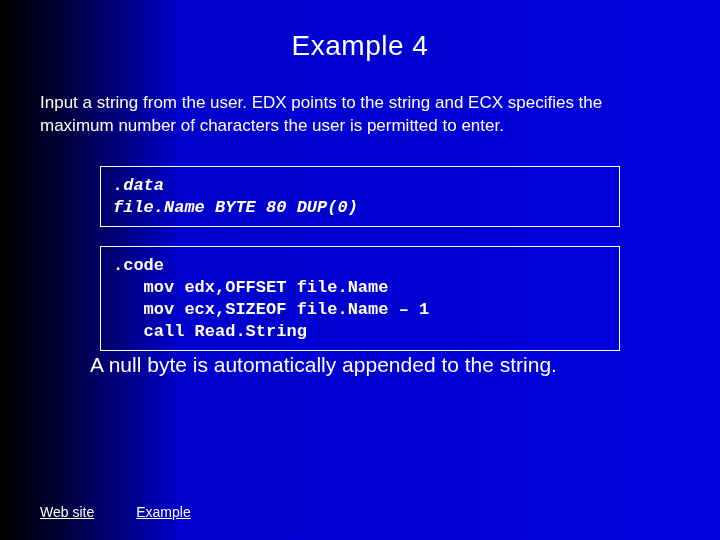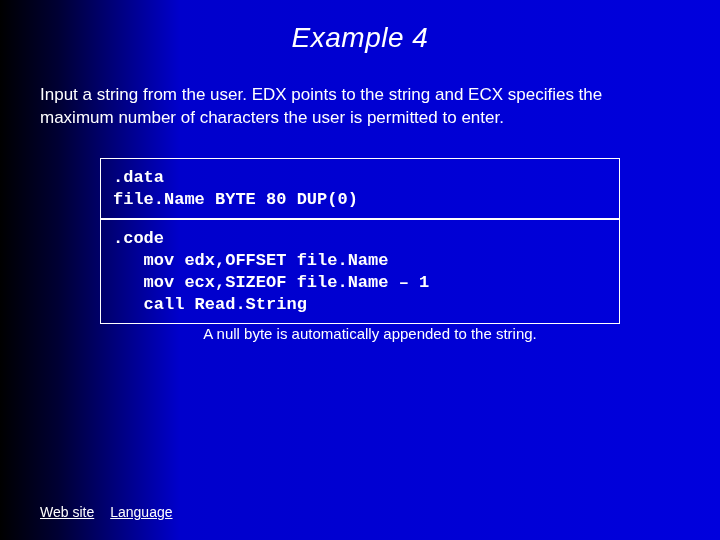--- a/index.html
+++ b/index.html
@@ -7,64 +7,62 @@
   body {
     background: linear-gradient(to right, #000000 0%, #000033 8%, #0000cc 25%, #0000dd 100%);
     font-family: Arial, Helvetica, sans-serif;
     color: #ffffff;
     position: relative;
   }
   .title {
     text-align: center;
     font-size: 28px;
     font-weight: normal;
-    padding-top: 22px;
+    padding-top: 30px;
     padding-bottom: 30px;
     letter-spacing: 0.5px;
-    font-style: italic;
   }
   .body-text {
     font-size: 17px;
     line-height: 1.35;
     padding: 0 62px 0 40px;
     margin-bottom: 28px;
   }
   .code-box {
     margin: 0 100px 0 100px;
     border: 1px solid #ffffff;
     padding: 8px 12px;
     font-family: "Courier New", Courier, monospace;
     font-size: 17px;
     font-weight: bold;
     line-height: 1.28;
     white-space: pre;
   }
-  .box1 { margin-bottom: 0; }
+  .box1 { margin-bottom: 19px; font-style: italic; }
   .box2 { }
   .body-text2 {
-    font-size: 15px;
+    font-size: 21px;
     line-height: 1.35;
     padding: 0 70px 0 90px;
-    text-align: center;
   }
   .footer {
     position: absolute;
     bottom: 20px;
     left: 0;
     right: 0;
     padding: 0 40px;
     display: flex;
     align-items: flex-end;
     justify-content: space-between;
     font-size: 11px;
   }
   .footer-left { flex: 1; }
   .footer-links {
     display: flex;
-    gap: 16px;
+    gap: 42px;
     font-size: 14px;
     padding-right: 40px;
   }
   .footer-links a {
     color: #ffffff;
     text-decoration: underline;
     cursor: pointer;
   }
 </style>
 </head>
@@ -80,15 +78,15 @@
 <div class="code-box box2">.code
    mov edx,OFFSET file.Name
    mov ecx,SIZEOF file.Name – 1
    call Read.String</div>
 
 <div class="body-text2">A null byte is automatically appended to the string.</div>
 
 <div class="footer">
   <div class="footer-links">
     <a>Web site</a>
-    <a>Language</a>
+    <a>Example</a>
   </div>
 </div>
 
 </body></html>

